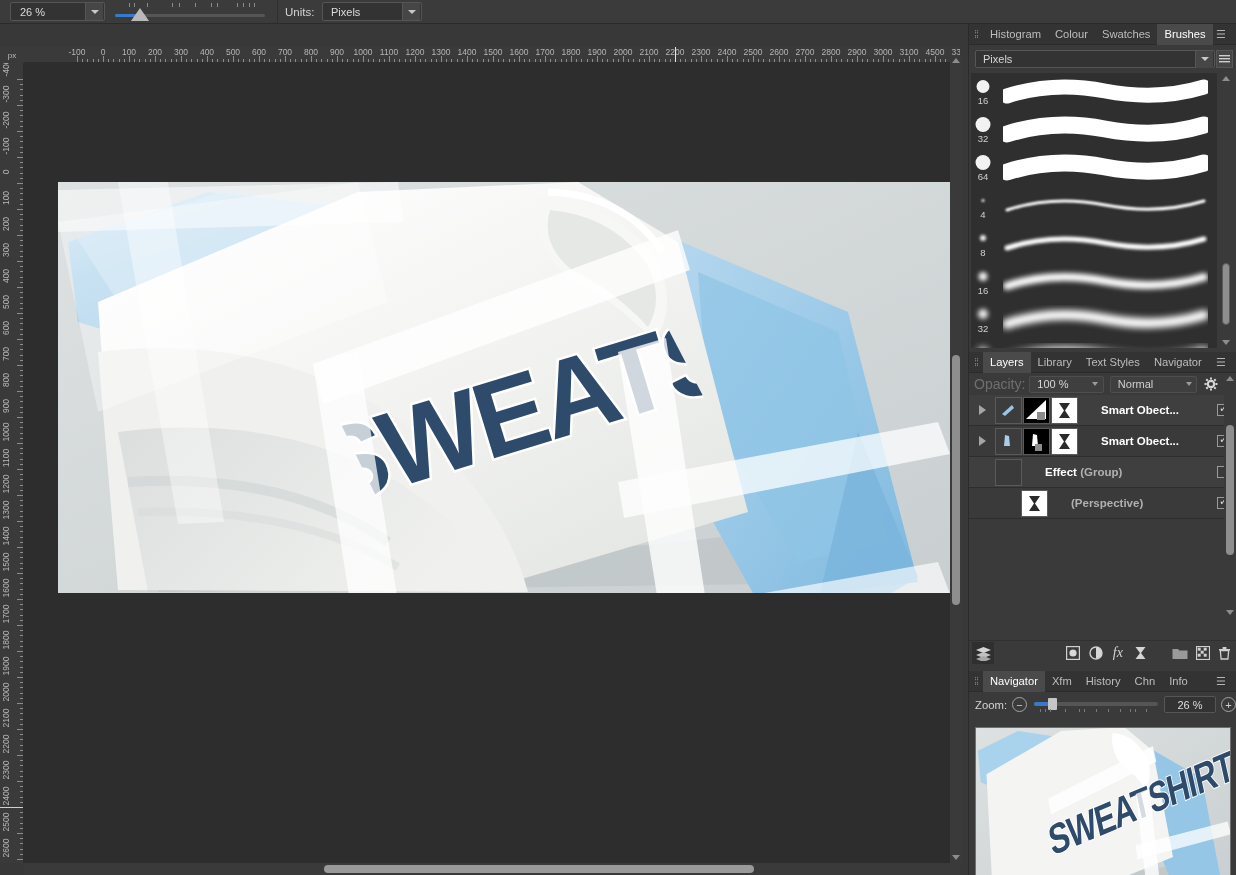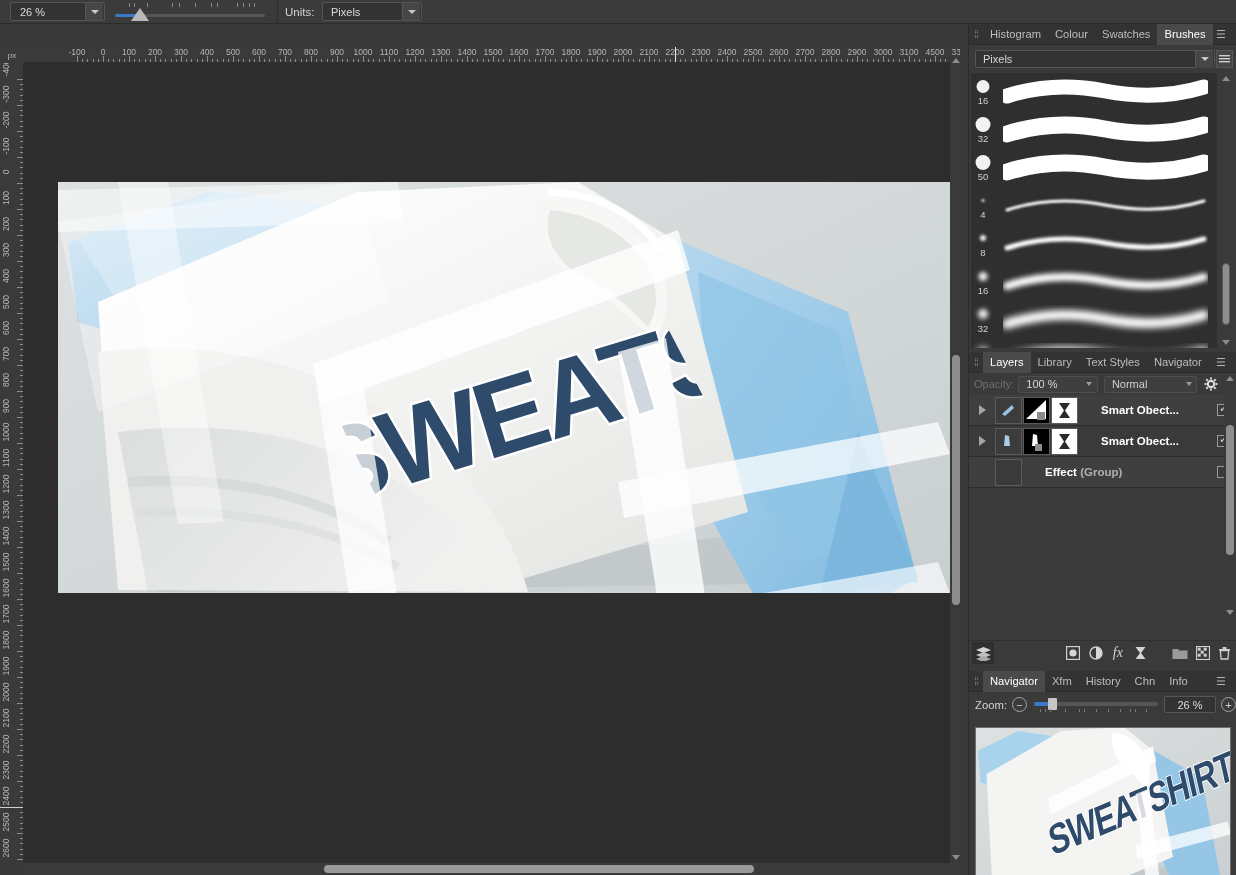--- a/index.html
+++ b/index.html
@@ -137,21 +137,21 @@
   .bscroll { position:absolute; right:4px; top:28px; width:12px; height:275px; background:#3a3a3a;}
   .bscroll .th{ position:absolute; left:2px; top:190px; width:8px; height:62px; background:#8e8e8e; border-radius:4px;}
   .bscroll .au{ position:absolute; left:2px; top:3px; width:0;height:0;
     border-left:4px solid transparent;border-right:4px solid transparent;border-bottom:5px solid #8d8d8d;}
   .bscroll .ad{ position:absolute; left:2px; bottom:3px; width:0;height:0;
     border-left:4px solid transparent;border-right:4px solid transparent;border-top:5px solid #8d8d8d;}
 
   
   .layers { position:relative; height:298px; background:#3a3a3a; }
   .opacity-row { position:relative; height:22px; display:flex; align-items:center; background:#3a3a3a;}
-  .op-label { margin-left:5px; font-size:11px; color:#6f6f6f;}
+  .op-label { margin-left:5px; font-size:14px; color:#6f6f6f;}
   .op-combo { margin-left:4px; width:82px; height:17px; background:#3f3f3f; border:1px solid #4e4e4e;
               display:flex; align-items:center; border-radius:2px;}
   .op-combo .val{ flex:1; padding-left:7px; font-size:11px; color:#d7d7d7;}
   .op-arrow{ width:15px;height:15px;display:flex;align-items:center;justify-content:center;}
   .op-arrow::after{content:""; border-left:3.5px solid transparent;border-right:3.5px solid transparent;border-top:4px solid #9b9b9b;}
   .blend-combo{ margin-left:6px; width:96px; height:17px; background:#3f3f3f;border:1px solid #4e4e4e;
                display:flex;align-items:center;border-radius:2px;}
   .blend-combo .val{flex:1;padding-left:7px;font-size:11px;color:#d0d0d0;}
   .gear-icon{ margin-left:7px; }
   .lock-icon{ margin-left:6px; }
@@ -782,21 +782,21 @@
             <div class="bdot" style="width:15px;height:15px;margin-top:1.5px;"></div>  
             <div class="bsize">32</div>  
             <div class="bstroke">   
               <svg width="205" height="30" viewBox="0 0 205 30">
                 <path d="M4 19 Q50 4 102 14 Q155 24 201 10" stroke="#ffffff" stroke-width="17" fill="none" stroke-linecap="round"></path>
               </svg>  
             </div>
           </div>
           <div class="brow" style="top: 76px; position: absolute;">  
             <div class="bdot" style="width:15px;height:15px;margin-top:1.5px;"></div>  
-            <div class="bsize">50</div>  
+            <div class="bsize">64</div>  
             <div class="bstroke">   
               <svg width="205" height="30" viewBox="0 0 205 30">
                 <path d="M4 19 Q50 4 102 14 Q155 24 201 10" stroke="#ffffff" stroke-width="17" fill="none" stroke-linecap="round"></path>
               </svg>  
             </div>
           </div>
           <div class="brow" style="top: 114px; position: absolute;">  
             <div class="bdot" style="width:3px;height:3px;margin-top:7.5px;filter:blur(0.9px);"></div>  
             <div class="bsize">4</div>  
             <div class="bstroke">   
@@ -958,20 +958,35 @@
             <div class="thumbs" style="margin-left:0px">
               <span class="th">
                 <svg width="25" height="25" viewBox="0 0 25 25">
                   <rect width="25" height="25" fill="#3a3a3a"></rect>
                 </svg>
               </span>  
             </div>  
             <div class="lr-name">Effect <span class="sub">(Group)</span></div>  
             <div class="lr-check">
               <span class="cbx"></span>
+            </div>
+          </div>
+          <div class="layer-row alt">  
+            <div class="lr-disc">  </div>  
+            <div class="thumbs" style="margin-left:26px">
+              <span class="th">
+                <svg width="25" height="25" viewBox="0 0 25 25">
+                  <rect width="25" height="25" fill="#fff"></rect>
+                  <path d="M7 5 H18 L13 12.5 L18 20 H7 L12 12.5 Z" fill="#2a2a2a"></path>
+                </svg>
+              </span>  
+            </div>  
+            <div class="lr-name"><span class="sub">(Perspective)</span></div>  
+            <div class="lr-check">
+              <span class="cbx on"></span>
             </div>
           </div>
         </div>
 
       <div class="lscroll">
         <div class="au"></div>
         <div class="th2"></div>
         <div class="ad"></div>
       </div>
 

